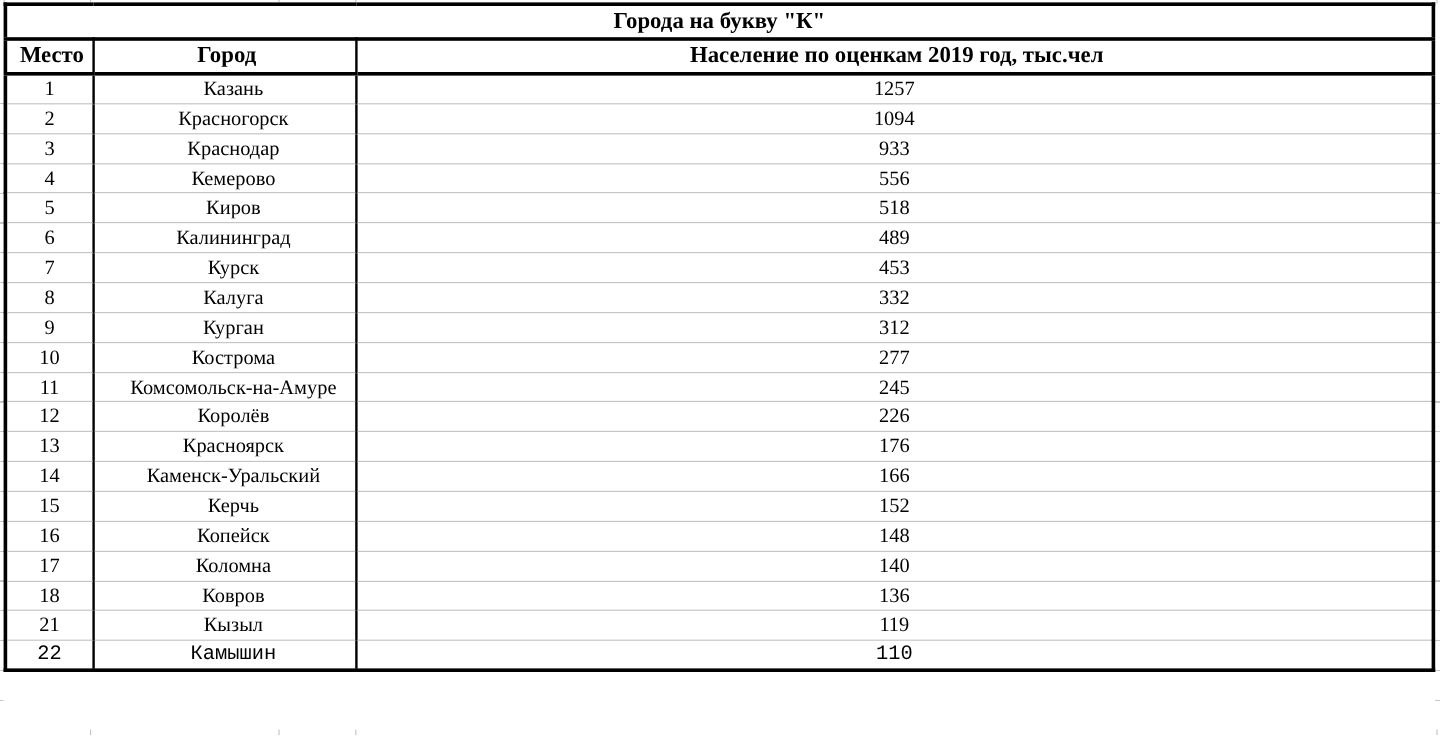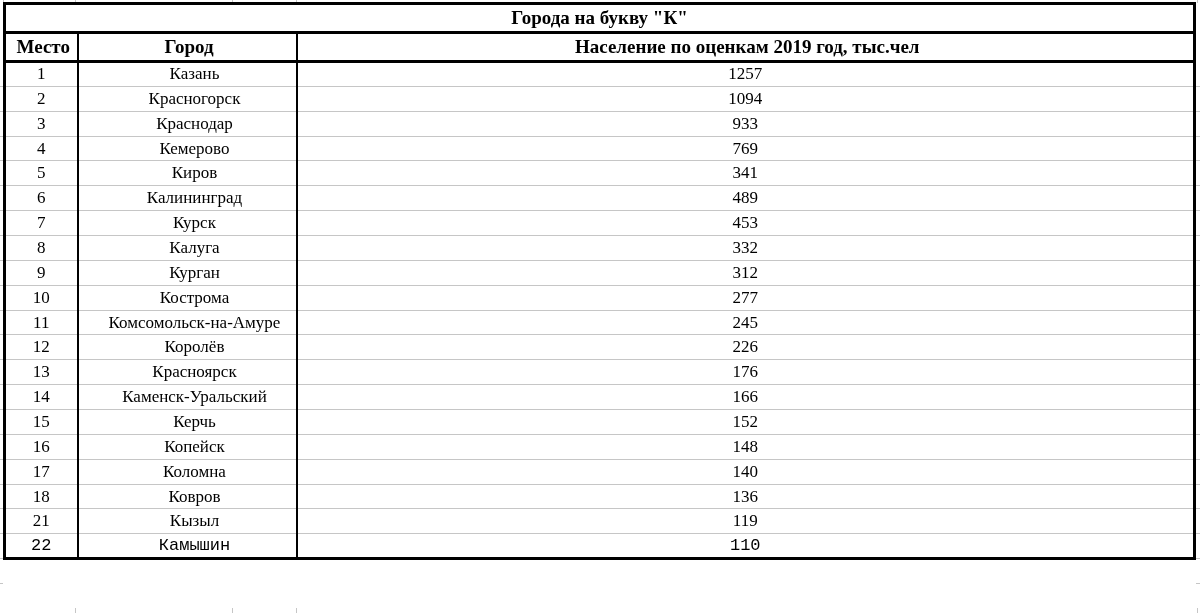--- a/index.html
+++ b/index.html
@@ -137,26 +137,26 @@
       <td class="cell-pop">1094</td>
     </tr>
         <tr>
       <td class="cell-place">3</td>
       <td class="cell-city">Краснодар</td>
       <td class="cell-pop">933</td>
     </tr>
         <tr>
       <td class="cell-place">4</td>
       <td class="cell-city">Кемерово</td>
-      <td class="cell-pop">769</td>
+      <td class="cell-pop">556</td>
     </tr>
         <tr>
       <td class="cell-place">5</td>
       <td class="cell-city">Киров</td>
-      <td class="cell-pop">341</td>
+      <td class="cell-pop">518</td>
     </tr>
         <tr>
       <td class="cell-place">6</td>
       <td class="cell-city">Калининград</td>
       <td class="cell-pop">489</td>
     </tr>
         <tr>
       <td class="cell-place">7</td>
       <td class="cell-city">Курск</td>
       <td class="cell-pop">453</td>

